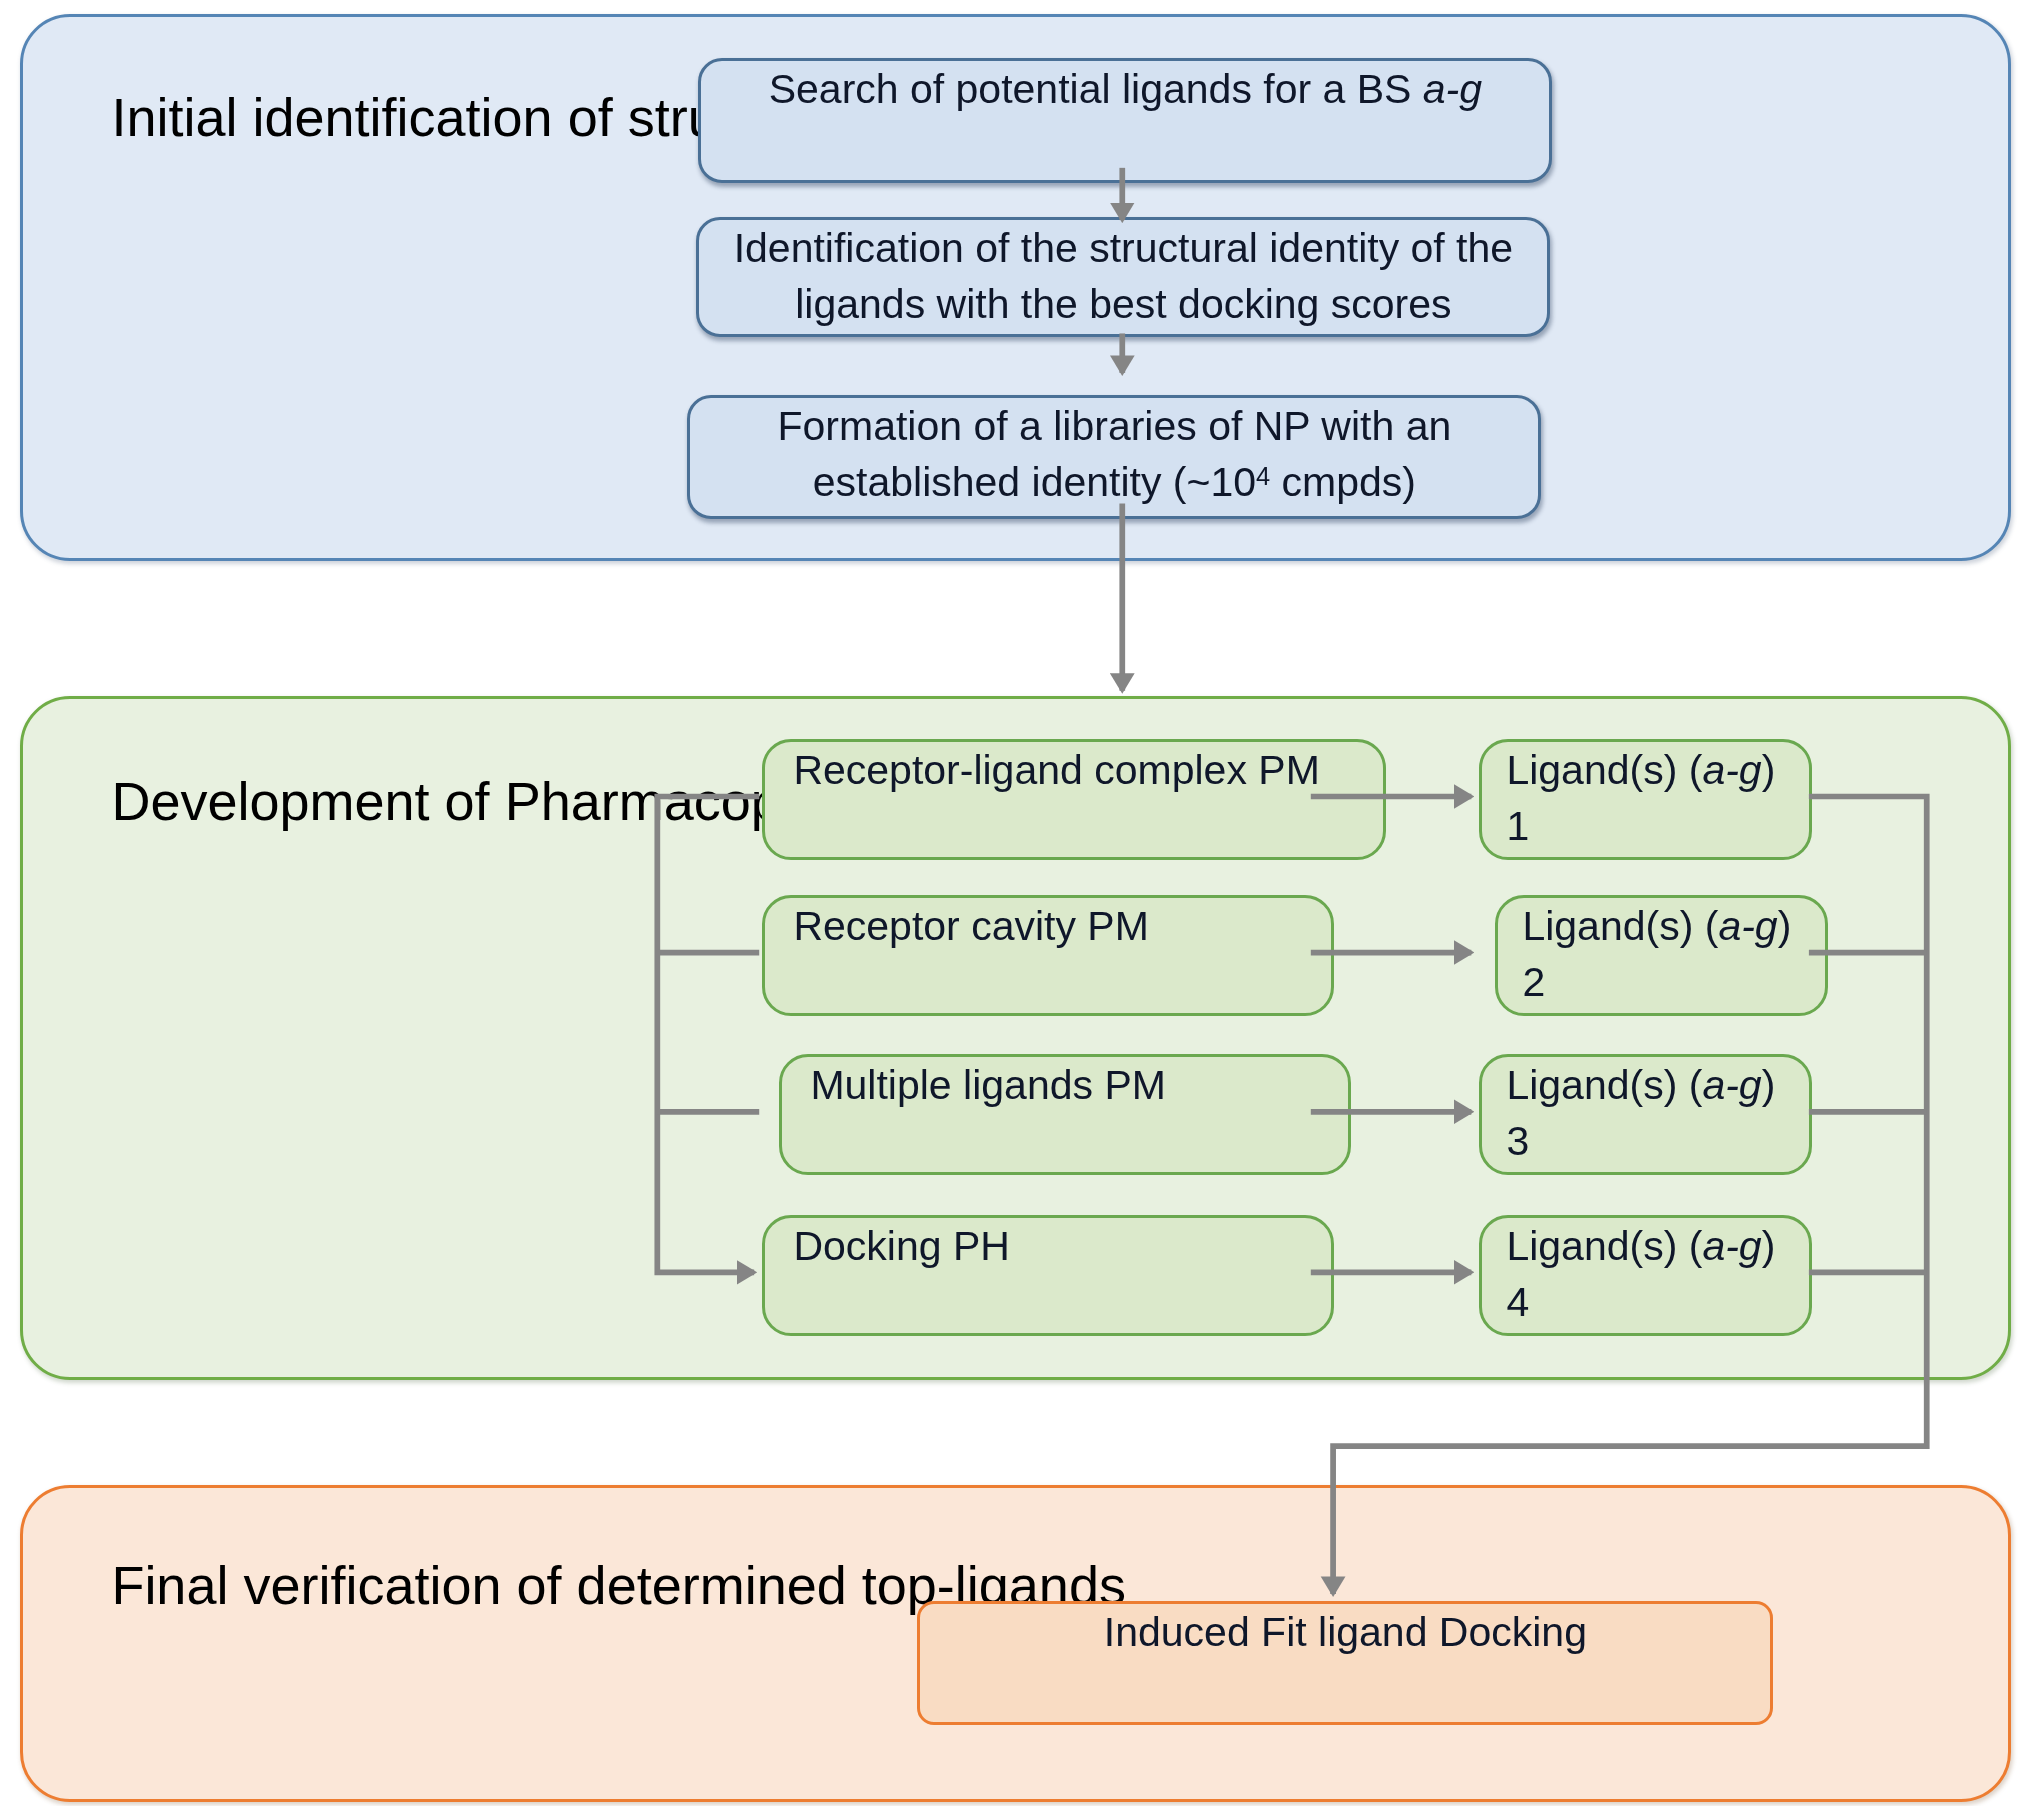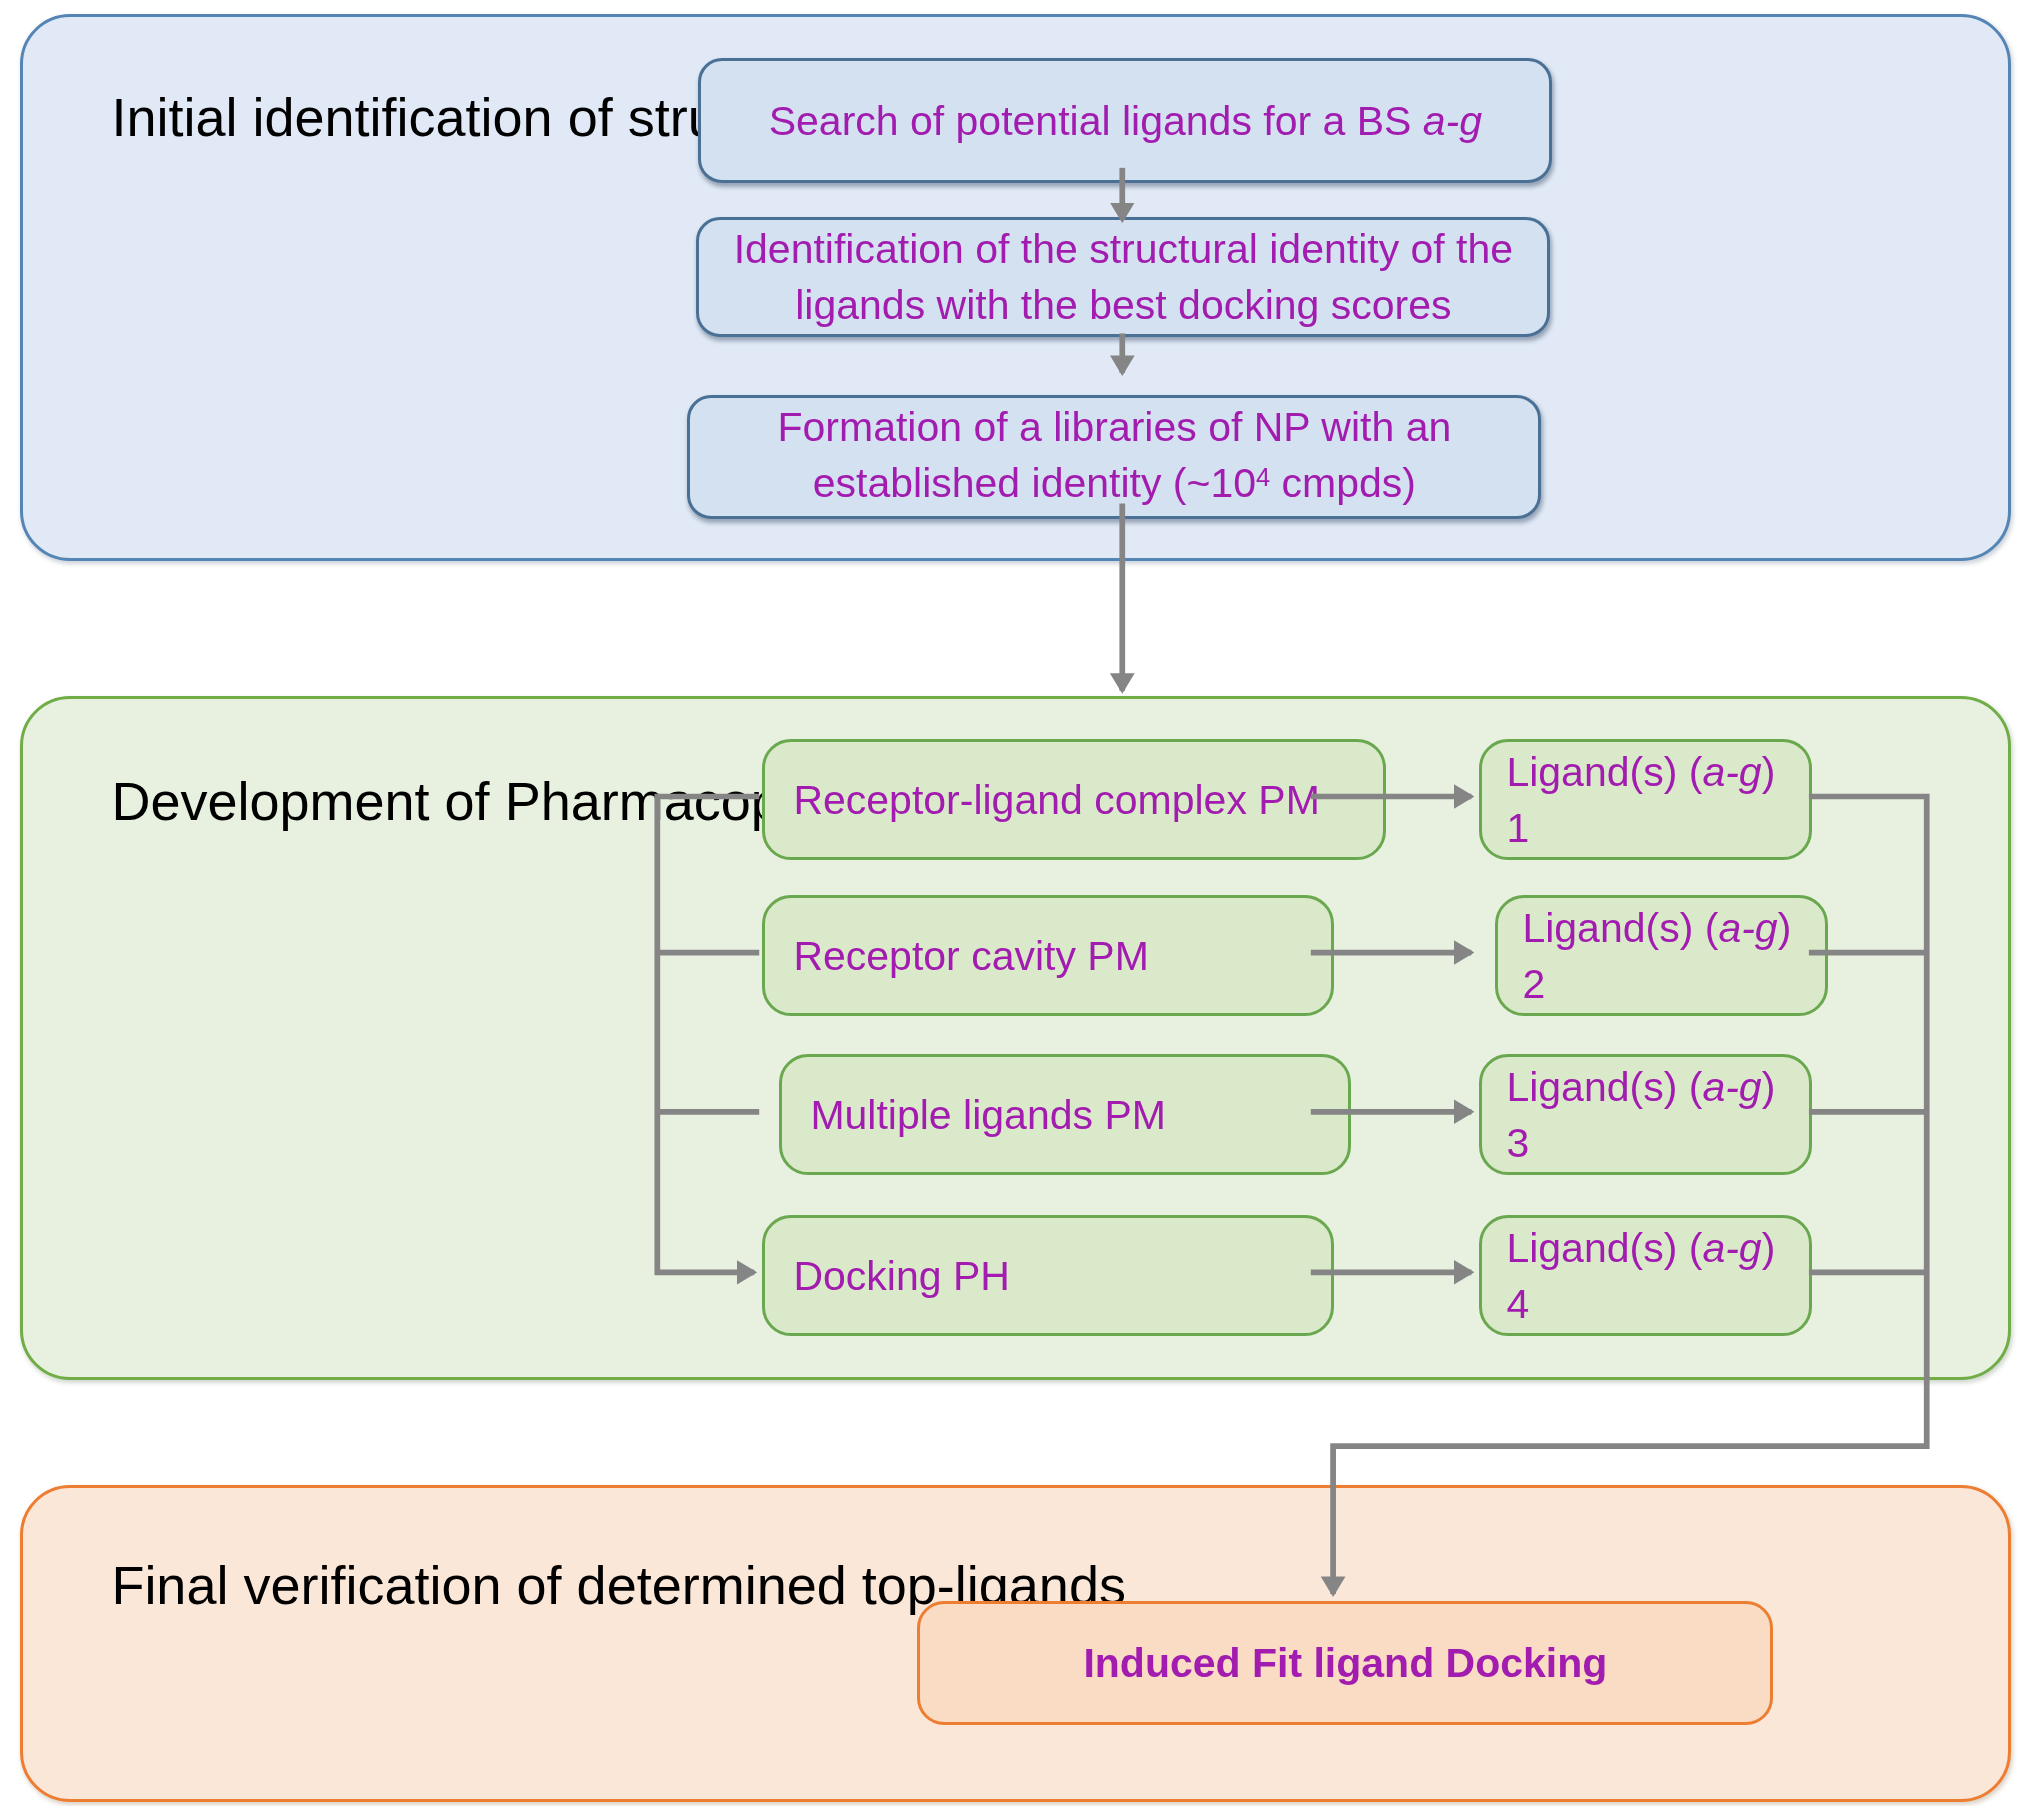--- a/index.html
+++ b/index.html
@@ -41,44 +41,43 @@
     font-size: 54px;
     line-height: 67px;
     color: #000;
     white-space: nowrap;
   }
   .node {
     position: absolute;
     box-sizing: border-box;
     display: flex;
     flex-direction: column;
-    justify-content: center;
+    justify-content: flex-start;
     font-size: 41px;
     line-height: 56px;
-    color: #a21caf;
+    color: #0f172a;
   }
   .node .tline { display: block; }
   .center-text { align-items: center; text-align: center; }
   .left-text   { align-items: flex-start; text-align: left; }
   .blue-box {
     background: var(--blue-box-fill);
     border: 3.2px solid var(--blue-box-border);
     border-radius: 24px;
     box-shadow: 1.9px 3.2px 4.5px rgba(40, 60, 90, 0.40);
   }
   .green-box {
     background: var(--green-box-fill);
     border: 3.2px solid var(--green-box-border);
     border-radius: 29px;
   }
   .orange-box {
     background: var(--orange-box-fill);
     border: 3.2px solid var(--orange-border);
-    border-radius: 27px;
-    font-weight: bold;
+    border-radius: 17px;
   }
   .pad-left { padding-left: 28px; padding-right: 6.4px; }
   .sup {
     font-size: 62%;
     position: relative;
     top: -0.42em;
   }
   .wires {
     position: absolute;
     left: 0;

